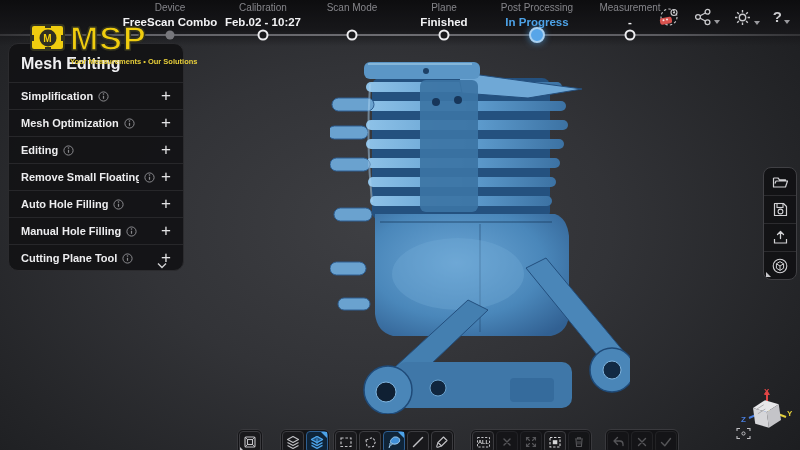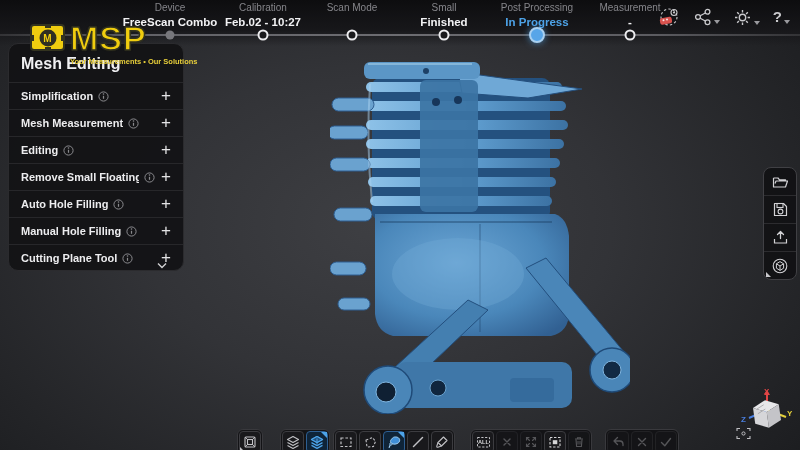--- a/index.html
+++ b/index.html
@@ -162,21 +162,21 @@
     <div class="step-value">FreeScan Combo</div>
   </div>
   <div class="step" style="left:263px">
     <div class="step-title">Calibration</div>
     <div class="step-value">Feb.02 - 10:27</div>
   </div>
   <div class="step" style="left:352px">
     <div class="step-title">Scan Mode</div>
   </div>
   <div class="step" style="left:444px">
-    <div class="step-title">Small</div>
+    <div class="step-title">Plane</div>
     <div class="step-value">Finished</div>
   </div>
   <div class="step active" style="left:537px">
     <div class="step-title">Post Processing</div>
     <div class="step-value">In Progress</div>
   </div>
   <div class="step" style="left:630px">
     <div class="step-title">Measurement</div>
     <div class="step-value">-</div>
   </div>
@@ -231,21 +231,21 @@
       <span class="pinfo">
           <svg width="11" height="11" viewBox="0 0 11 11">
             <circle cx="5.5" cy="5.5" r="4.6" fill="none" stroke="#8a8a8e" stroke-width="1"></circle>
             <path d="M5.5,4.8 v3" stroke="#8a8a8e" stroke-width="1.2"></path>
             <circle cx="5.5" cy="3" r=".8" fill="#8a8a8e"></circle>
           </svg>
         </span>
       <span class="pplus">+</span>
     </div>
     <div class="prow">
-      <span class="plabel">Mesh Measurement</span>
+      <span class="plabel">Mesh Optimization</span>
       <span class="pinfo">
           <svg width="11" height="11" viewBox="0 0 11 11">
             <circle cx="5.5" cy="5.5" r="4.6" fill="none" stroke="#8a8a8e" stroke-width="1"></circle>
             <path d="M5.5,4.8 v3" stroke="#8a8a8e" stroke-width="1.2"></path>
             <circle cx="5.5" cy="3" r=".8" fill="#8a8a8e"></circle>
           </svg>
         </span>
       <span class="pplus">+</span>
     </div>
     <div class="prow">

